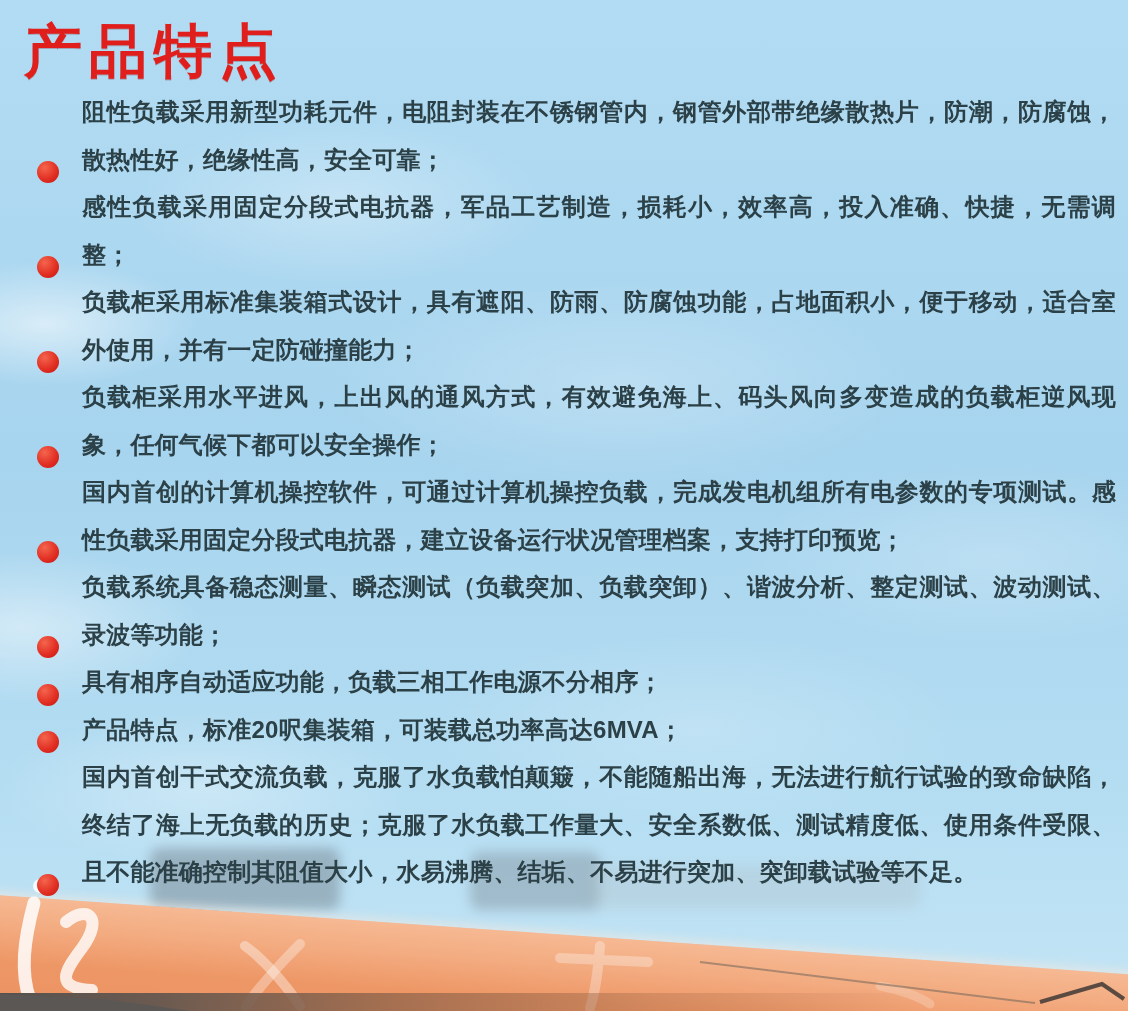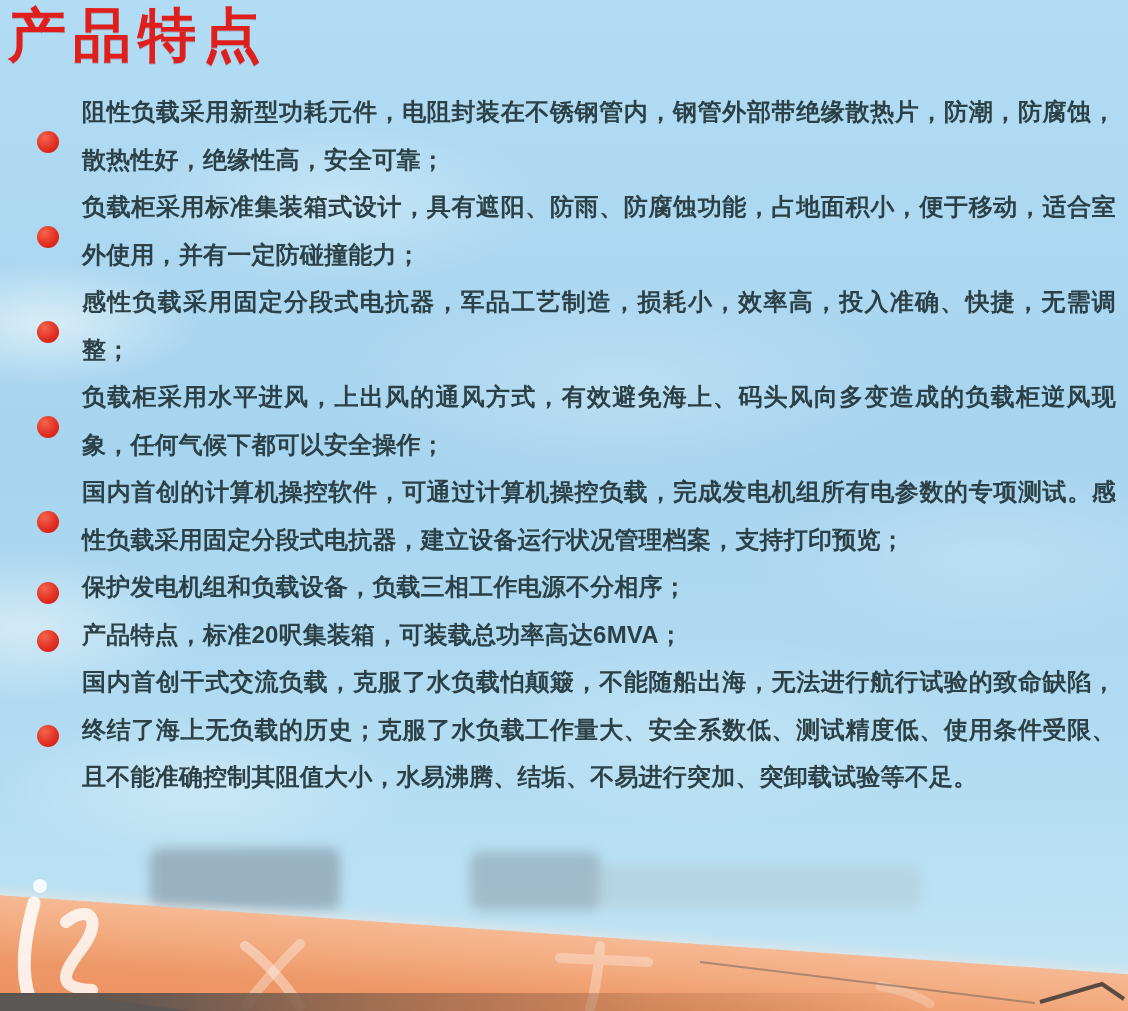--- a/index.html
+++ b/index.html
@@ -59,31 +59,31 @@
       #56524f 0%, #6b5a50 14%, rgba(139,98,74,.75) 34%,
       rgba(164,106,72,.35) 58%, rgba(0,0,0,0) 82%);
   }
   .wedge{
     position:absolute;z-index:6;left:0;bottom:0;width:190px;height:26px;
     background:#5b5754;
     clip-path:polygon(0 35%, 55% 55%, 100% 100%, 0 100%);
   }
   
   .title{
-    position:absolute;z-index:7;left:8px;top:2px;margin:0;
+    position:absolute;z-index:7;left:8px;top:2px;margin:16px;
     font-size:58px;line-height:1.15;font-weight:900;
     letter-spacing:7px;color:var(--accent-red);
     text-shadow:0 1px 0 rgba(120,0,0,.25);
   }
   
   .features{
     position:absolute;z-index:7;left:0;top:88px;width:1128px;
     margin:0;padding:0;list-style:none;
   }
-  .features li{display:flex;align-items:center;}
+  .features li{display:flex;align-items:flex-end;}
   .dot{
     flex:none;width:22px;height:22px;margin-left:37px;margin-top:13px;
     border-radius:50%;
     background:radial-gradient(circle at 35% 30%, #f4654d 0%, var(--bullet-red) 55%, #c8140f 100%);
   }
   .ftext{
     margin-left:23px;width:1034px;
     font-size:24px;line-height:47.5px;font-weight:600;
     color:var(--text-dark);
     text-align:justify;text-justify:inter-ideograph;
@@ -124,43 +124,47 @@
   <h1 class="title">产品特点</h1>
 
   <ul class="features">
     <li>
       <span class="dot"></span>
       <span class="ftext">阻性负载采用新型功耗元件，电阻封装在不锈钢管内，钢管外部带绝缘散热片，防潮，防腐蚀，散热性好，绝缘性高，安全可靠；</span>
     </li>
 
     <li>
       <span class="dot"></span>
-      <span class="ftext">负载柜采用标准集装箱式设计，具有遮阳、防雨、防腐蚀功能，占地面积小，便于移动，适合室外使用，并有一定防碰撞能力；</span>
+      <span class="ftext">感性负载采用固定分段式电抗器，军品工艺制造，损耗小，效率高，投入准确、快捷，无需调整；</span>
     </li>
 
     <li>
       <span class="dot"></span>
-      <span class="ftext">感性负载采用固定分段式电抗器，军品工艺制造，损耗小，效率高，投入准确、快捷，无需调整；</span>
+      <span class="ftext">负载柜采用标准集装箱式设计，具有遮阳、防雨、防腐蚀功能，占地面积小，便于移动，适合室外使用，并有一定防碰撞能力；</span>
     </li>
 
     <li>
       <span class="dot"></span>
       <span class="ftext">负载柜采用水平进风，上出风的通风方式，有效避免海上、码头风向多变造成的负载柜逆风现象，任何气候下都可以安全操作；</span>
     </li>
 
     <li>
       <span class="dot"></span>
       <span class="ftext">国内首创的计算机操控软件，可通过计算机操控负载，完成发电机组所有电参数的专项测试。感性负载采用固定分段式电抗器，建立设备运行状况管理档案，支持打印预览；</span>
     </li>
 
+    <li>
+      <span class="dot"></span>
+      <span class="ftext">负载系统具备稳态测量、瞬态测试（负载突加、负载突卸）、谐波分析、整定测试、波动测试、录波等功能；</span>
+    </li>
 
 
     <li>
       <span class="dot"></span>
-      <span class="ftext">保护发电机组和负载设备，负载三相工作电源不分相序；</span>
+      <span class="ftext">具有相序自动适应功能，负载三相工作电源不分相序；</span>
     </li>
 
     <li>
       <span class="dot"></span>
       <span class="ftext">产品特点，标准20呎集装箱，可装载总功率高达6MVA；</span>
     </li>
 
 
     <li>
       <span class="dot"></span>

